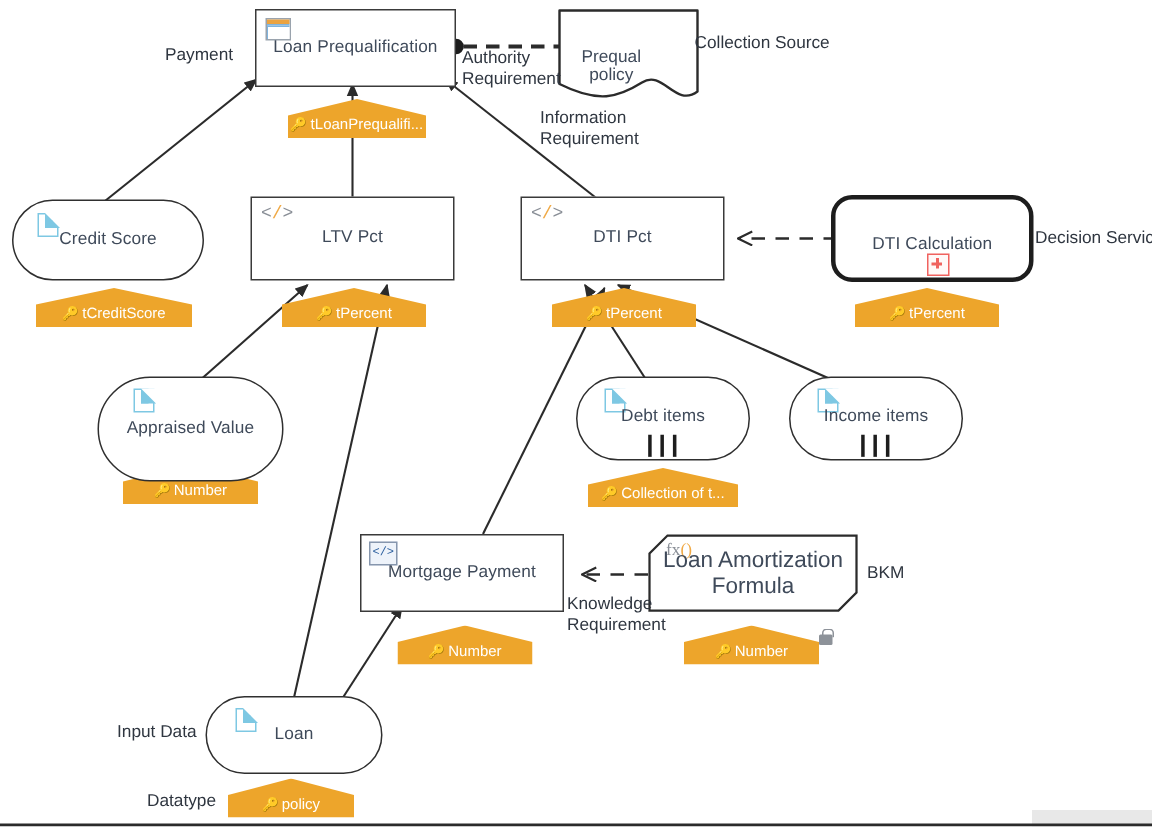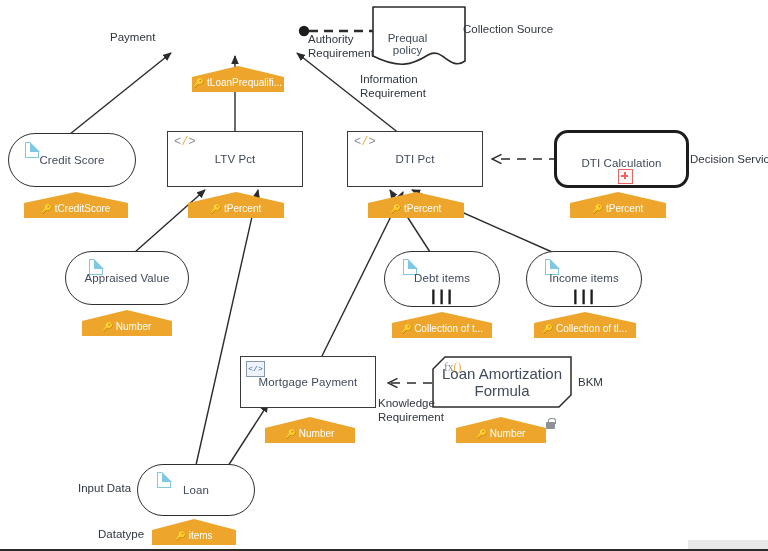--- a/index.html
+++ b/index.html
@@ -168,48 +168,49 @@
     <div class="tlabel"><span class="tkey">🔑</span><span>Number</span></div>
   </div>
 
   <div class="tag" style="left:392px;top:312px;width:100px;height:26px;">
     <svg class="tsvg" width="100" height="26" viewBox="0 0 100 26">
         <polygon points="50,0 100,11 100,26 0,26 0,11" fill="#eda52b"></polygon>
       </svg>
     <div class="tlabel"><span class="tkey">🔑</span><span>Collection of t...</span></div>
   </div>
 
-  <div class="tag" style="left:534px;top:312px;width:102px;height:26px;">
-    <svg class="tsvg" width="102" height="26" viewBox="0 0 102 26">
-        <polygon points="51,0 102,11 102,26 0,26 0,11" fill="#eda52b"></polygon>
-      </svg>
-    <div class="tlabel"><span class="tkey">🔑</span><span>Collection of tl...</span></div>
-  </div>
 
   <div class="tag" style="left:265px;top:417px;width:90px;height:26px;">
     <svg class="tsvg" width="90" height="26" viewBox="0 0 90 26">
         <polygon points="45,0 90,11 90,26 0,26 0,11" fill="#eda52b"></polygon>
       </svg>
     <div class="tlabel"><span class="tkey">🔑</span><span>Number</span></div>
   </div>
 
   <div class="tag" style="left:456px;top:417px;width:90px;height:26px;">
     <svg class="tsvg" width="90" height="26" viewBox="0 0 90 26">
         <polygon points="45,0 90,11 90,26 0,26 0,11" fill="#eda52b"></polygon>
       </svg>
     <div class="tlabel"><span class="tkey">🔑</span><span>Number</span></div>
   </div>
 
   <div class="tag" style="left:152px;top:519px;width:84px;height:26px;">
     <svg class="tsvg" width="84" height="26" viewBox="0 0 84 26">
         <polygon points="42,0 84,11 84,26 0,26 0,11" fill="#eda52b"></polygon>
       </svg>
-    <div class="tlabel"><span class="tkey">🔑</span><span>items</span></div>
-  </div>
-
+    <div class="tlabel"><span class="tkey">🔑</span><span>policy</span></div>
+  </div>
+
+  <div class="node decision" style="left:170px;top:6px;width:134px;height:52px;">
+    <div class="ic ic-table" style="left:6px;top:5px;">
+        <i></i>
+        <u></u>
+      </div>
+    <div class="title">Loan Prequalification</div>
+  </div>
 
   <div class="knowsource" style="left:372px;top:6px;width:71px;height:62px;">
     <svg width="94" height="62" viewBox="0 0 94 62">
       <path d="M1,1 L93,1 L93,55 C78,66 70,40 56,49 C40,59 27,63 1,50 Z" fill="#fff" stroke="#2b2b2b" stroke-width="1.6" stroke-linejoin="round"></path>
     </svg>
     <div class="title">Prequal policy</div>
   </div>
 
   <div class="node inputdata" style="left:8px;top:133px;width:128px;height:54px;">
     <div class="ic ic-doc" style="left:16px;top:8px;"></div>
@@ -224,21 +225,21 @@
   <div class="node decision" style="left:347px;top:131px;width:136px;height:56px;">
     <div class="ic ic-code" style="left:6px;top:4px;">&lt;<b>/</b>&gt;</div>
     <div class="title">DTI Pct</div>
   </div>
 
   <div class="node decservice" style="left:554px;top:130px;width:135px;height:58px;">
     <div class="title" style="top:24px;transform:none;">DTI Calculation</div>
     <div class="ic ic-plus" style="left:61px;top:36px;"></div>
   </div>
 
-  <div class="node inputdata" style="left:65px;top:251px;width:124px;height:54px;">
+  <div class="node inputdata" style="left:65px;top:251px;width:124px;height:70px;">
     <div class="ic ic-doc" style="left:23px;top:7px;"></div>
     <div class="title">Appraised Value</div>
   </div>
 
   <div class="node inputdata" style="left:384px;top:251px;width:116px;height:56px;">
     <div class="ic ic-doc" style="left:18px;top:7px;"></div>
     <div class="title" style="top:26px;transform:translateY(-50%);">Debt items</div>
     <div class="ic ic-coll" style="left:0;right:0;width:100%;text-align:center;top:40px;">┃┃┃</div>
   </div>
 

